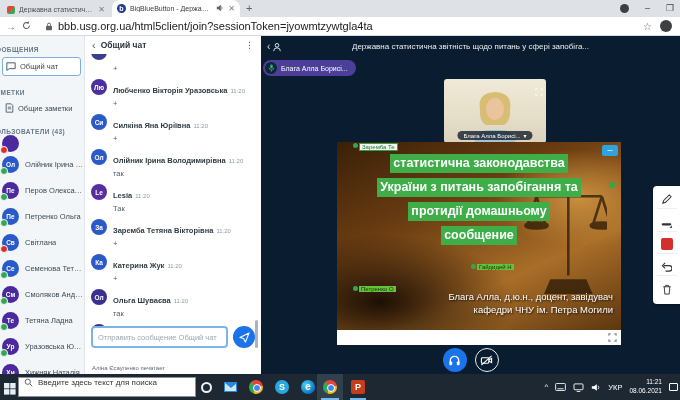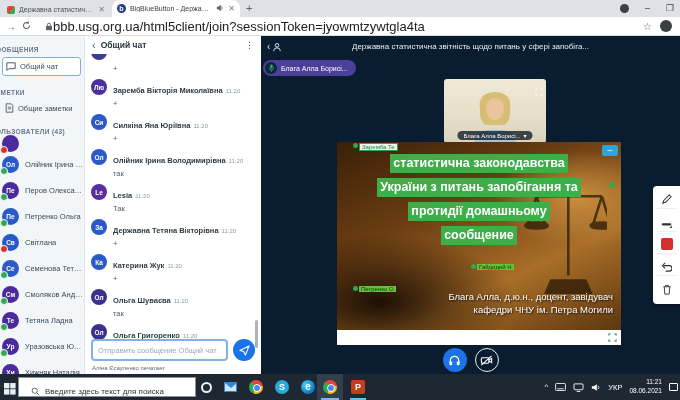--- a/index.html
+++ b/index.html
@@ -16,21 +16,21 @@
   .fav2 { width:9px; height:9px; flex:0 0 9px; background:#233c8f; border-radius:50%; color:#fff; font-size:7px; line-height:9px; text-align:center; font-weight:bold; }
   .tab-title { overflow:hidden; text-overflow:ellipsis; flex:1; }
   .tab-x { color:#7a7f85; font-size:8px; flex:0 0 auto; }
   .tab-audio { flex:0 0 auto; }
   .newtab { position:absolute; left:246px; top:2px; font-size:11px; color:#5f6368; }
   .winctl { position:absolute; top:2px; display:flex; gap:16px; left:620px; align-items:center; height:12px; }
   .winctl .dot { width:9px; height:9px; border-radius:50%; background:#3c4043; }
   .winctl span { color:#3c4043; font-size:9px; line-height:12px; }
   .urlbar { position:absolute; left:0; top:17px; width:680px; height:19px; background:#fff; border-bottom:1px solid #d8dbdf; display:flex; align-items:center; }
   .nav-ic { color:#5f6368; font-size:10px; margin-left:6px; }
-  .urltext { font-size:13px; color:#202124; white-space:nowrap; overflow:hidden; flex:1; }
+  .urltext { font-size:11px; color:#202124; margin-left:5px; white-space:nowrap; overflow:hidden; flex:1; }
   .lock { margin-left:14px; }
   .star { color:#5f6368; font-size:10px; margin-right:8px; }
   .prof { width:12px; height:12px; border-radius:50%; background:#3c4043; margin-right:8px; flex:0 0 12px; }
 
   
   .app { position:absolute; left:0; top:36px; width:680px; height:338px; background:#fff; }
 
   
   .nav-side { position:absolute; left:0; top:0; width:85px; height:338px; background:#f3f6f9; border-right:1px solid #dfe5ea; overflow:hidden; }
   .side-h { font-size:6.5px; color:#67788a; font-weight:bold; letter-spacing:.4px; margin-left:-9px; white-space:nowrap; }
@@ -56,21 +56,21 @@
   .chat-h .t { font-size:8.5px; font-weight:bold; color:#28343c; flex:1; }
   .chat-h .dots { color:#4a5e6d; font-size:9px; }
   .msgs { position:absolute; left:5px; top:18px; width:164px; height:290px; overflow:hidden; }
   .msg { display:flex; gap:6px; margin-bottom:6px; }
   .msg.partial { margin-top:-10px; }
   .msg .avatar { width:16px; height:16px; flex:0 0 16px; }
   .msg-body { flex:1; min-width:0; }
   .msg-name { font-size:7.5px; font-weight:bold; color:#2f3b43; white-space:nowrap; overflow:hidden; }
   .msg-time { font-weight:normal; font-size:6px; color:#8b9aa5; margin-left:3px; }
   .msg-text { font-size:7.5px; color:#4e5d68; margin-top:2px; }
-  .chat-input-row { position:absolute; left:5px; bottom:13px; width:164px; display:flex; gap:5px; align-items:center; }
+  .chat-input-row { position:absolute; left:5px; bottom:26px; width:164px; display:flex; gap:5px; align-items:center; }
   .chat-input { flex:1; height:22px; border:2px solid #7fb3e8; border-radius:4px; font-size:7.5px; color:#9aa8b2; padding:0 5px; font-family:inherit; }
   .chat-input::placeholder { color:#9aa8b2; }
   .send-btn { width:22px; height:22px; border-radius:50%; background:var(--send_blue,#1a73e8); border:0; display:flex; align-items:center; justify-content:center; flex:0 0 22px; }
   .typing { position:absolute; left:6px; bottom:3px; font-size:6px; color:#5a6a75; }
   .chat-scroll { position:absolute; left:169px; top:284px; width:3px; height:28px; background:#aab4bc; border-radius:2px; }
 
   
   .main { position:absolute; left:261px; top:0; width:419px; height:338px; background:var(--bbb_dark,#0a1c30); overflow:hidden; }
   .mtg-title { position:absolute; left:40px; right:40px; top:6px; text-align:center; font-size:8px; color:#e8eef4; white-space:nowrap; overflow:hidden; }
   .toggle-users { position:absolute; left:6px; top:5px; display:flex; align-items:center; gap:2px; color:#d6e0ea; font-size:10px; }
@@ -114,21 +114,21 @@
 
   
   .wb-tools { position:absolute; right:0; top:150px; width:27px; height:118px; background:#fff; border-radius:4px 0 0 4px; box-shadow:0 1px 3px rgba(0,0,0,.4); display:flex; flex-direction:column; align-items:center; justify-content:space-around; padding:3px 0; }
   .wb-btn { width:20px; height:18px; display:flex; align-items:center; justify-content:center; border-bottom:1px solid #eceff1; }
   .wb-btn:last-child { border-bottom:0; }
   .swatch { width:12px; height:12px; background:var(--red_swatch,#d32f2f); border-radius:2px; }
 
   
   .taskbar { position:absolute; left:0; top:374px; width:680px; height:26px; background:#1e2833; }
   .tb-start { position:absolute; left:4px; top:7px; }
-  .tb-search { position:absolute; left:18px; top:3px; width:178px; height:20px; background:#fff; border:1px solid #8a9096; display:flex; align-items:flex-end; gap:5px; padding:0 12px; }
+  .tb-search { position:absolute; left:18px; top:3px; width:178px; height:20px; background:#fff; border:1px solid #8a9096; display:flex; align-items:flex-start; gap:5px; padding:0 5px; }
   .tb-search span { font-size:8px; color:#333; white-space:nowrap; }
   .tb-ic { position:absolute; top:5px; width:16px; height:16px; display:flex; align-items:center; justify-content:center; }
   .cortana { left:198px; } .mail { left:222px; } .chrome1 { left:248px; } .skype { left:274px; } .edge { left:300px; }
   .chrome-tile { position:absolute; left:317px; top:0; width:26px; height:26px; background:#32404d; display:flex; align-items:center; justify-content:center; }
   .chrome-tile::after, .ppt-tile::after { content:""; position:absolute; left:4px; right:4px; bottom:0; height:2px; background:#76b9ed; }
   .ppt-tile { position:absolute; left:346px; top:0; width:24px; height:26px; display:flex; align-items:center; justify-content:center; }
   .chrome-ball { width:14px; height:14px; border-radius:50%; background:conic-gradient(from -40deg,#ea4335 0 120deg,#fbbc05 120deg 240deg,#34a853 240deg 360deg); position:relative; }
   .chrome-ball::after { content:""; position:absolute; left:4px; top:4px; width:6px; height:6px; border-radius:50%; background:#4285f4; border:1px solid #fff; }
   .skype-ball { width:14px; height:14px; border-radius:50%; background:#29a8e0; color:#fff; font-size:9px; font-weight:bold; text-align:center; line-height:14px; }
   .edge-ball { width:14px; height:14px; border-radius:50%; background:radial-gradient(circle at 35% 35%, #46d3f5, #0c76c8 70%); color:#fff; font-weight:bold; font-size:10px; line-height:13px; text-align:center; }
@@ -310,21 +310,21 @@
               <span class="msg-name"><span></span><span class="msg-time"></span></span>
               <div class="msg-text">+</div>
             </span>
           </div>
 
           <div class="msg">
             <span class="avatar" style="background: rgb(75, 47, 158);">
               <span>Лю</span>
             </span>
             <span class="msg-body">
-              <span class="msg-name"><span>Заремба Вікторія Миколаївна</span><span class="msg-time">11:20</span></span>
+              <span class="msg-name"><span>Любченко Вікторія Уразовська</span><span class="msg-time">11:20</span></span>
               <div class="msg-text">+</div>
             </span>
           </div>
 
           <div class="msg">
             <span class="avatar" style="background: rgb(42, 89, 201);">
               <span>Си</span>
             </span>
             <span class="msg-body">
               <span class="msg-name"><span>Силкіна Яна Юріївна</span><span class="msg-time">11:20</span></span>
@@ -350,21 +350,21 @@
               <span class="msg-name"><span>Lesia</span><span class="msg-time">11:20</span></span>
               <div class="msg-text">Так</div>
             </span>
           </div>
 
           <div class="msg">
             <span class="avatar" style="background: rgb(42, 89, 201);">
               <span>За</span>
             </span>
             <span class="msg-body">
-              <span class="msg-name"><span>Державна Тетяна Вікторівна</span><span class="msg-time">11:20</span></span>
+              <span class="msg-name"><span>Заремба Тетяна Вікторівна</span><span class="msg-time">11:20</span></span>
               <div class="msg-text">+</div>
             </span>
           </div>
 
           <div class="msg">
             <span class="avatar" style="background: rgb(42, 89, 201);">
               <span>Ка</span>
             </span>
             <span class="msg-body">
               <span class="msg-name"><span>Катерина Жук</span><span class="msg-time">11:20</span></span>

